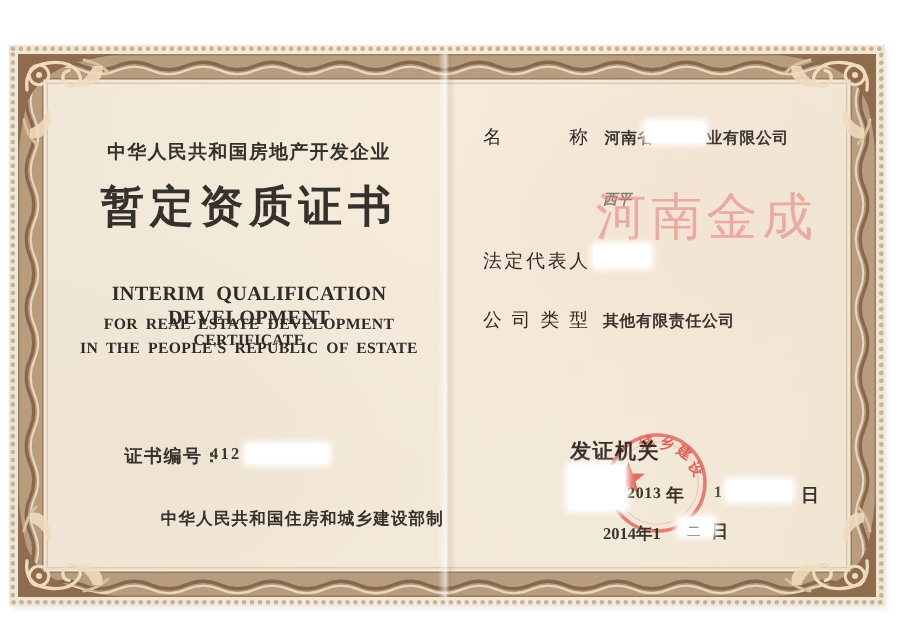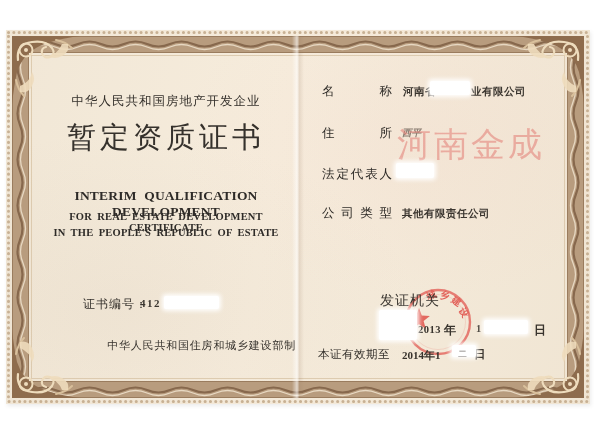--- a/index.html
+++ b/index.html
@@ -10,21 +10,21 @@
         background:
           radial-gradient(ellipse at 72% 30%, rgba(242,200,190,0.14), transparent 42%),
           radial-gradient(ellipse at 20% 75%, rgba(190,170,150,0.10), transparent 45%),
           linear-gradient(100deg,#f1e7d6 0%,#f6ecdc 45%,#f0e5d3 100%);
         box-shadow:1px 2px 4px rgba(0,0,0,0.08);}
   .abs{position:absolute;}
   svg.frame{position:absolute;left:0;top:0;}
   .fold{position:absolute;left:286px;top:6px;width:12px;height:362px;
         background:linear-gradient(90deg,rgba(120,95,70,0) 0%,rgba(255,255,255,0.60) 42%,
                    rgba(150,120,95,0.16) 62%,rgba(120,95,70,0) 100%);}
-  .cn{font-weight:normal;color:#35312c;}
+  .cn{font-weight:bold;color:#35312c;}
   .left-center{left:30px;width:260px;text-align:center;}
   .heading{font-size:12.5px;letter-spacing:1px;}
   .title{font-size:29px;letter-spacing:4px;}
   .en1{font-size:13.5px;font-weight:bold;color:#2e2b28;word-spacing:4px;letter-spacing:0.2px;}
   .en2{font-size:10.5px;font-weight:bold;color:#2e2b28;word-spacing:2.5px;letter-spacing:0.2px;}
   .flabel{width:70px;font-size:12.5px;font-weight:normal;color:#2f2c28;
           text-align:justify;text-align-last:justify;}
   .fvalue{font-size:10.5px;font-weight:600;color:#3a352f;letter-spacing:0.5px;}
   .watermark{font-size:34px;letter-spacing:3px;opacity:0.58;white-space:nowrap;}
   .redact{position:absolute;background:#ffffff;border-radius:2px;z-index:10;
@@ -95,21 +95,20 @@
     <div class="abs" style="left:134px;top:267px;font-size:11px;font-weight:bold;color:#3a352f;letter-spacing:1.5px;">412</div>
     <div class="redact" style="left:158px;top:266px;width:55px;height:13px;"></div>
 
     <div class="abs left-center cn" style="top:308px;font-size:11px;letter-spacing:0.8px;text-align:right;">中华人民共和国住房和城乡建设部制</div>
 
     <div class="abs flabel" style="left:316px;top:53px;">名称</div>
     <span class="abs fvalue" style="left:397px;top:55px;">河南省</span>
     <span class="abs fvalue" style="left:465px;top:55px;">业有限公司</span>
     <div class="redact" style="left:424px;top:51px;width:40px;height:14px;"></div>
 
-    <div class="abs flabel" style="left:316px;top:95px;">住所</div>
     <span class="abs" style="left:396px;top:97px;font-size:9.5px;color:#8a7d72;font-weight:600;font-style:italic;">西平</span>
 
     <div class="abs flabel" style="left:316px;top:136px;">法定代表人</div>
 
     <div class="abs watermark wm" style="left:391px;top:92px;color:#e4837a;">河南金成</div>
     <div class="redact" style="left:390px;top:133px;width:38px;height:15px;"></div>
 
     <div class="abs flabel" style="left:316px;top:175px;">公司类型</div>
     <span class="abs fvalue" style="left:396px;top:177px;">其他有限责任公司</span>
 
@@ -125,20 +124,19 @@
       <text class="seal-char" x="70.8" y="38" transform="rotate(60 70.8 38)" font-size="9.5" fill="#e2625a" font-weight="bold">设</text>
     </svg>
     <div class="redact" style="left:373px;top:280px;width:38px;height:30px;"></div>
 
     <span class="abs datebit" style="left:412px;top:294px;font-size:10.5px;letter-spacing:0.5px;">2013</span>
     <span class="abs datebit" style="left:438px;top:292px;font-size:12px;">年</span>
     <span class="abs datebit" style="left:470px;top:293px;font-size:10.5px;color:#4a453e;">1</span>
     <div class="redact" style="left:478px;top:290px;width:44px;height:14px;"></div>
     <span class="abs datebit" style="left:528px;top:292px;font-size:12px;">日</span>
 
-    <span class="abs cn" style="left:312px;top:317px;font-size:11.5px;letter-spacing:0.5px;">本证有效期至</span>
     <span class="abs datebit" style="left:396px;top:318px;font-size:11px;">2014年1</span>
     <div class="redact" style="left:446px;top:315px;width:24px;height:12px;"></div>
     <span class="abs dash" style="left:452px;top:318px;font-size:9px;">二</span>
     <span class="abs datebit" style="left:468px;top:317px;font-size:11.5px;">日</span>
 
   </div>
 </div>
 
 </body></html>

